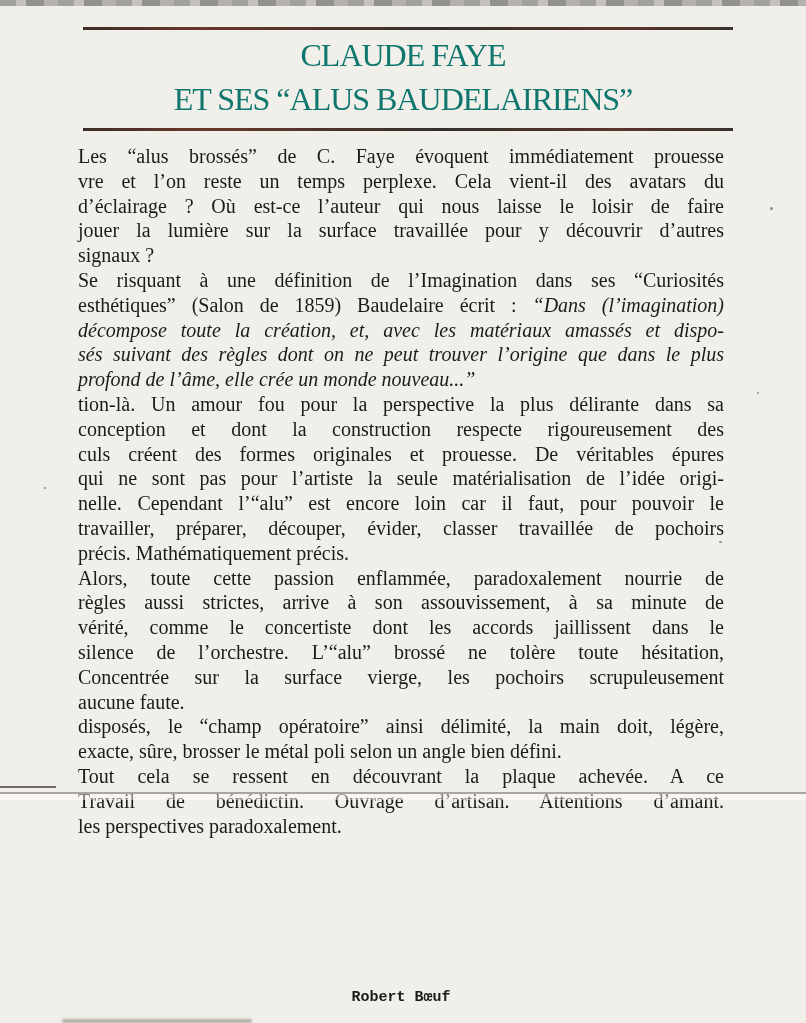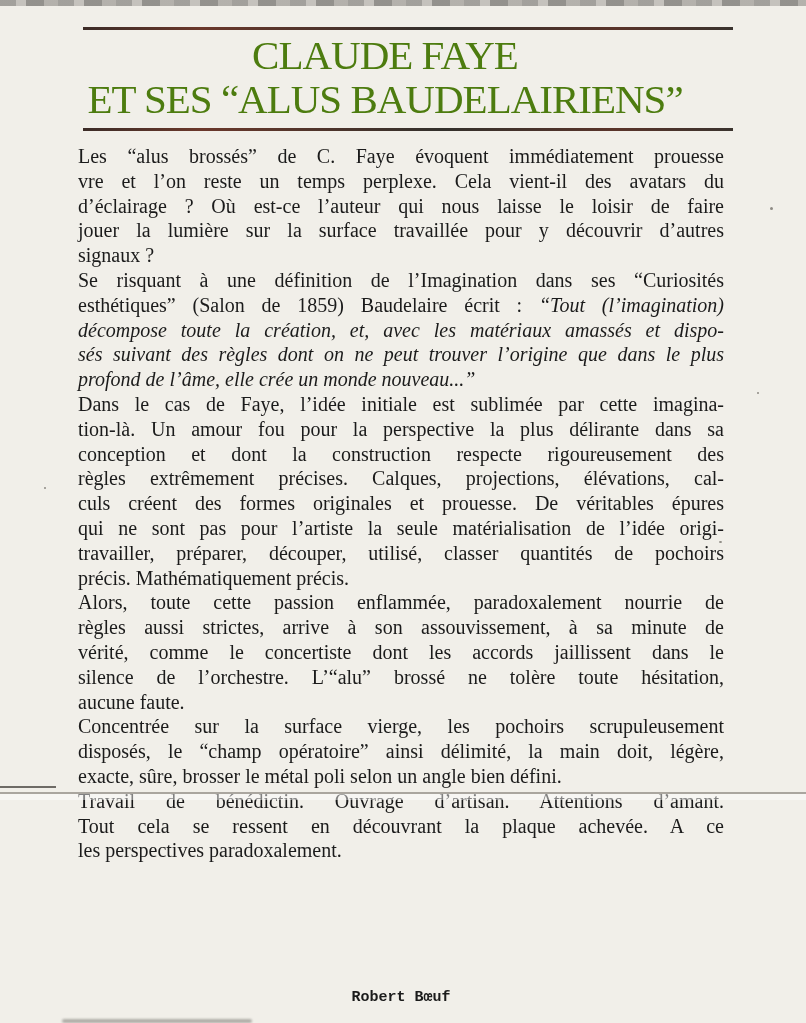--- a/index.html
+++ b/index.html
@@ -18,25 +18,25 @@
       #8f8d89 0 16px, #bab7b2 16px 26px, #7c7a76 26px 44px, #a5a29d 44px 58px);
     opacity:.8;
   }
   .rule {
     position:absolute; left:83px; width:650px; height:3px;
     background:linear-gradient(90deg,#3c2c27 0%, #6b382b 18%, #33302c 55%, #5a342a 82%, #3a332e 100%);
   }
   .rule-top { top:27px; }
   .rule-bottom { top:128px; }
   .masthead {
-    position:absolute; top:33px; left:60px; width:650px;
+    position:absolute; top:33px; left:78px; width:650px;
     text-align:center;
-    font-size:41px; line-height:44px;
+    font-size:32px; line-height:44px;
     letter-spacing:-1px;
-    color:#4d7c0f;
+    color:#0f766e;
     white-space:nowrap;
   }
   .body-text {
     position:absolute; top:144px; left:78px; width:646px;
     font-size:20px; line-height:24.8px;
   }
   .line { white-space:normal; }
   .line.just { text-align:justify; text-align-last:justify; }
   .line .seg { font-style:normal; }
   .line.it .seg { font-style:italic; }
@@ -89,42 +89,41 @@
 
   <div class="rule rule-bottom"></div>
 
   <div class="body-text" id="lines-container">
       <div class="line just"><span class="seg pre">Les “alus brossés” de C. Faye évoquent immédiatement prouesse</span><span class="seg em"></span></div>
       <div class="line just"><span class="seg pre">vre et l’on reste un temps perplexe. Cela vient-il des avatars du</span><span class="seg em"></span></div>
       <div class="line just"><span class="seg pre">d’éclairage ? Où est-ce l’auteur qui nous laisse le loisir de faire</span><span class="seg em"></span></div>
       <div class="line just"><span class="seg pre">jouer la lumière sur la surface travaillée pour y découvrir d’autres</span><span class="seg em"></span></div>
       <div class="line"><span class="seg pre">signaux ?</span><span class="seg em"></span></div>
       <div class="line just"><span class="seg pre">Se risquant à une définition de l’Imagination dans ses “Curiosités</span><span class="seg em"></span></div>
-      <div class="line just"><span class="seg pre">esthétiques” (Salon de 1859) Baudelaire écrit : </span><span class="seg em">“Tout (l’imagination)</span></div>
+      <div class="line just"><span class="seg pre">esthétiques” (Salon de 1859) Baudelaire écrit : </span><span class="seg em">“Dans (l’imagination)</span></div>
       <div class="line it just"><span class="seg pre">décompose toute la création, et, avec les matériaux amassés et dispo-</span><span class="seg em"></span></div>
       <div class="line it just"><span class="seg pre">sés suivant des règles dont on ne peut trouver l’origine que dans le plus</span><span class="seg em"></span></div>
       <div class="line it"><span class="seg pre">profond de l’âme, elle crée un monde nouveau...”</span><span class="seg em"></span></div>
-      <div class="line just"><span class="seg pre">Dans le cas de Faye, l’idée initiale est sublimée par cette imagina-</span><span class="seg em"></span></div>
       <div class="line just"><span class="seg pre">tion-là. Un amour fou pour la perspective la plus délirante dans sa</span><span class="seg em"></span></div>
       <div class="line just"><span class="seg pre">conception et dont la construction respecte rigoureusement des</span><span class="seg em"></span></div>
-      <div class="line just"><span class="seg pre">règles extrêmement précises. Calques, projections, élévations, cal-</span><span class="seg em"></span></div>
       <div class="line just"><span class="seg pre">culs créent des formes originales et prouesse. De véritables épures</span><span class="seg em"></span></div>
       <div class="line just"><span class="seg pre">qui ne sont pas pour l’artiste la seule matérialisation de l’idée origi-</span><span class="seg em"></span></div>
-      <div class="line just"><span class="seg pre">travailler, préparer, découper, utilisé, classer quantités de pochoirs</span><span class="seg em"></span></div>
+      <div class="line just"><span class="seg pre">nelle. Cependant l’“alu” est encore loin car il faut, pour pouvoir le</span><span class="seg em"></span></div>
+      <div class="line just"><span class="seg pre">travailler, préparer, découper, évider, classer travaillée de pochoirs</span><span class="seg em"></span></div>
       <div class="line"><span class="seg pre">précis. Mathématiquement précis.</span><span class="seg em"></span></div>
       <div class="line just"><span class="seg pre">Alors, toute cette passion enflammée, paradoxalement nourrie de</span><span class="seg em"></span></div>
       <div class="line just"><span class="seg pre">règles aussi strictes, arrive à son assouvissement, à sa minute de</span><span class="seg em"></span></div>
       <div class="line just"><span class="seg pre">vérité, comme le concertiste dont les accords jaillissent dans le</span><span class="seg em"></span></div>
       <div class="line just"><span class="seg pre">silence de l’orchestre. L’“alu” brossé ne tolère toute hésitation,</span><span class="seg em"></span></div>
+      <div class="line just"><span class="seg pre">Concentrée sur la surface vierge, les pochoirs scrupuleusement</span><span class="seg em"></span></div>
       <div class="line"><span class="seg pre">aucune faute.</span><span class="seg em"></span></div>
-      <div class="line just"><span class="seg pre">Concentrée sur la surface vierge, les pochoirs scrupuleusement</span><span class="seg em"></span></div>
       <div class="line just"><span class="seg pre">disposés, le “champ opératoire” ainsi délimité, la main doit, légère,</span><span class="seg em"></span></div>
       <div class="line"><span class="seg pre">exacte, sûre, brosser le métal poli selon un angle bien défini.</span><span class="seg em"></span></div>
+      <div class="line just"><span class="seg pre">Tout cela se ressent en découvrant la plaque achevée. A ce</span><span class="seg em"></span></div>
       <div class="line just"><span class="seg pre">Travail de bénédictin. Ouvrage d’artisan. Attentions d’amant.</span><span class="seg em"></span></div>
-      <div class="line just"><span class="seg pre">Tout cela se ressent en découvrant la plaque achevée. A ce</span><span class="seg em"></span></div>
       <div class="line"><span class="seg pre">les perspectives paradoxalement.</span><span class="seg em"></span></div>
     </div>
 
   <div class="crease-left"></div>
   <div class="crease-main"></div>
   <div class="crease-light"></div>
 
   <div class="signature">Robert Bœuf</div>
 
   <div class="cutoff-smudge"></div>

